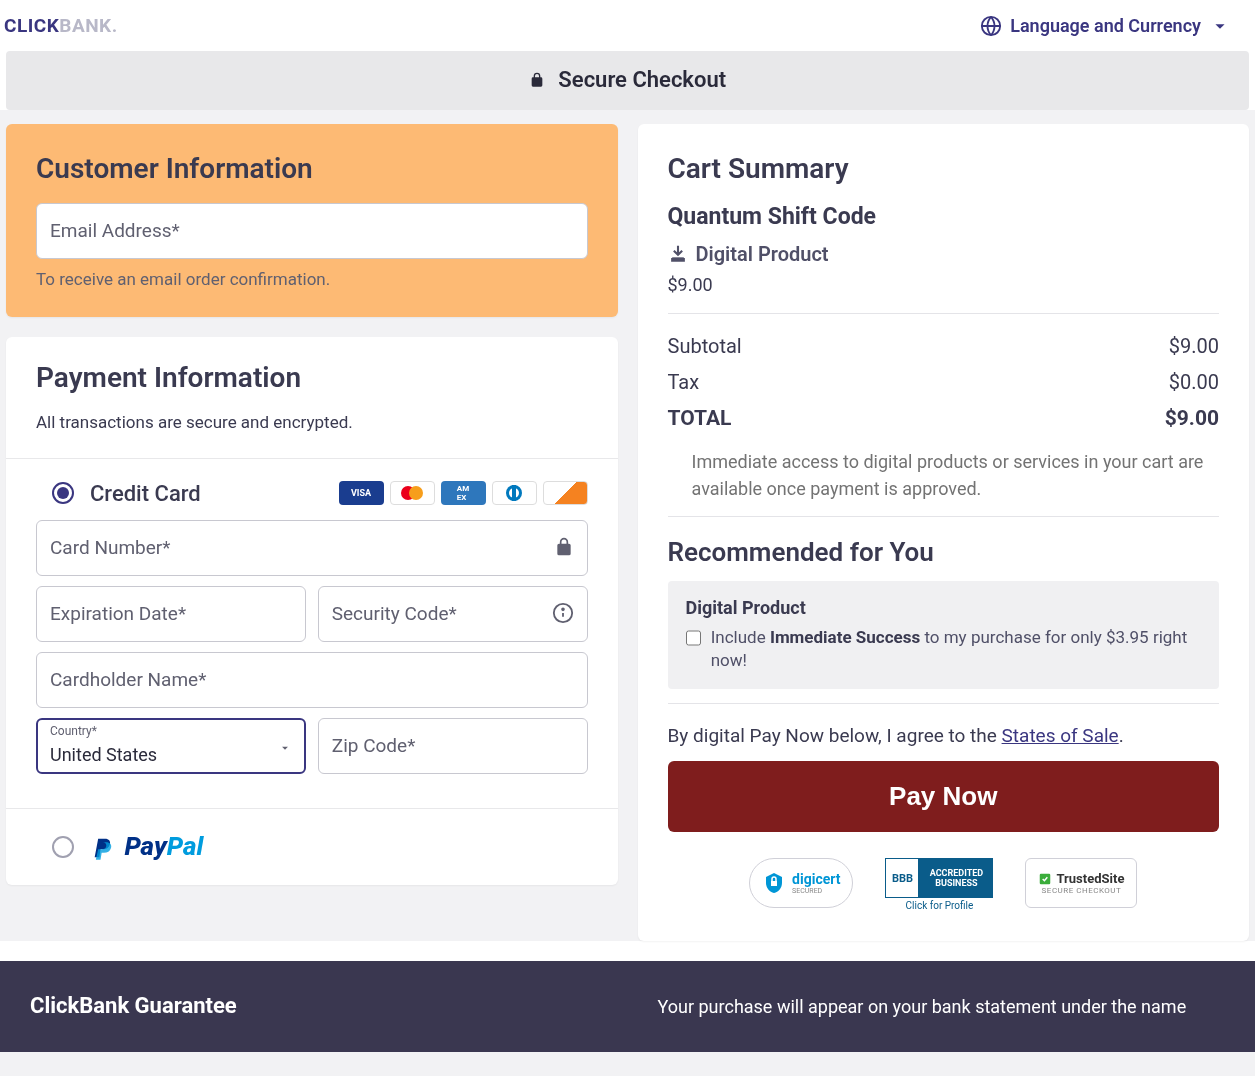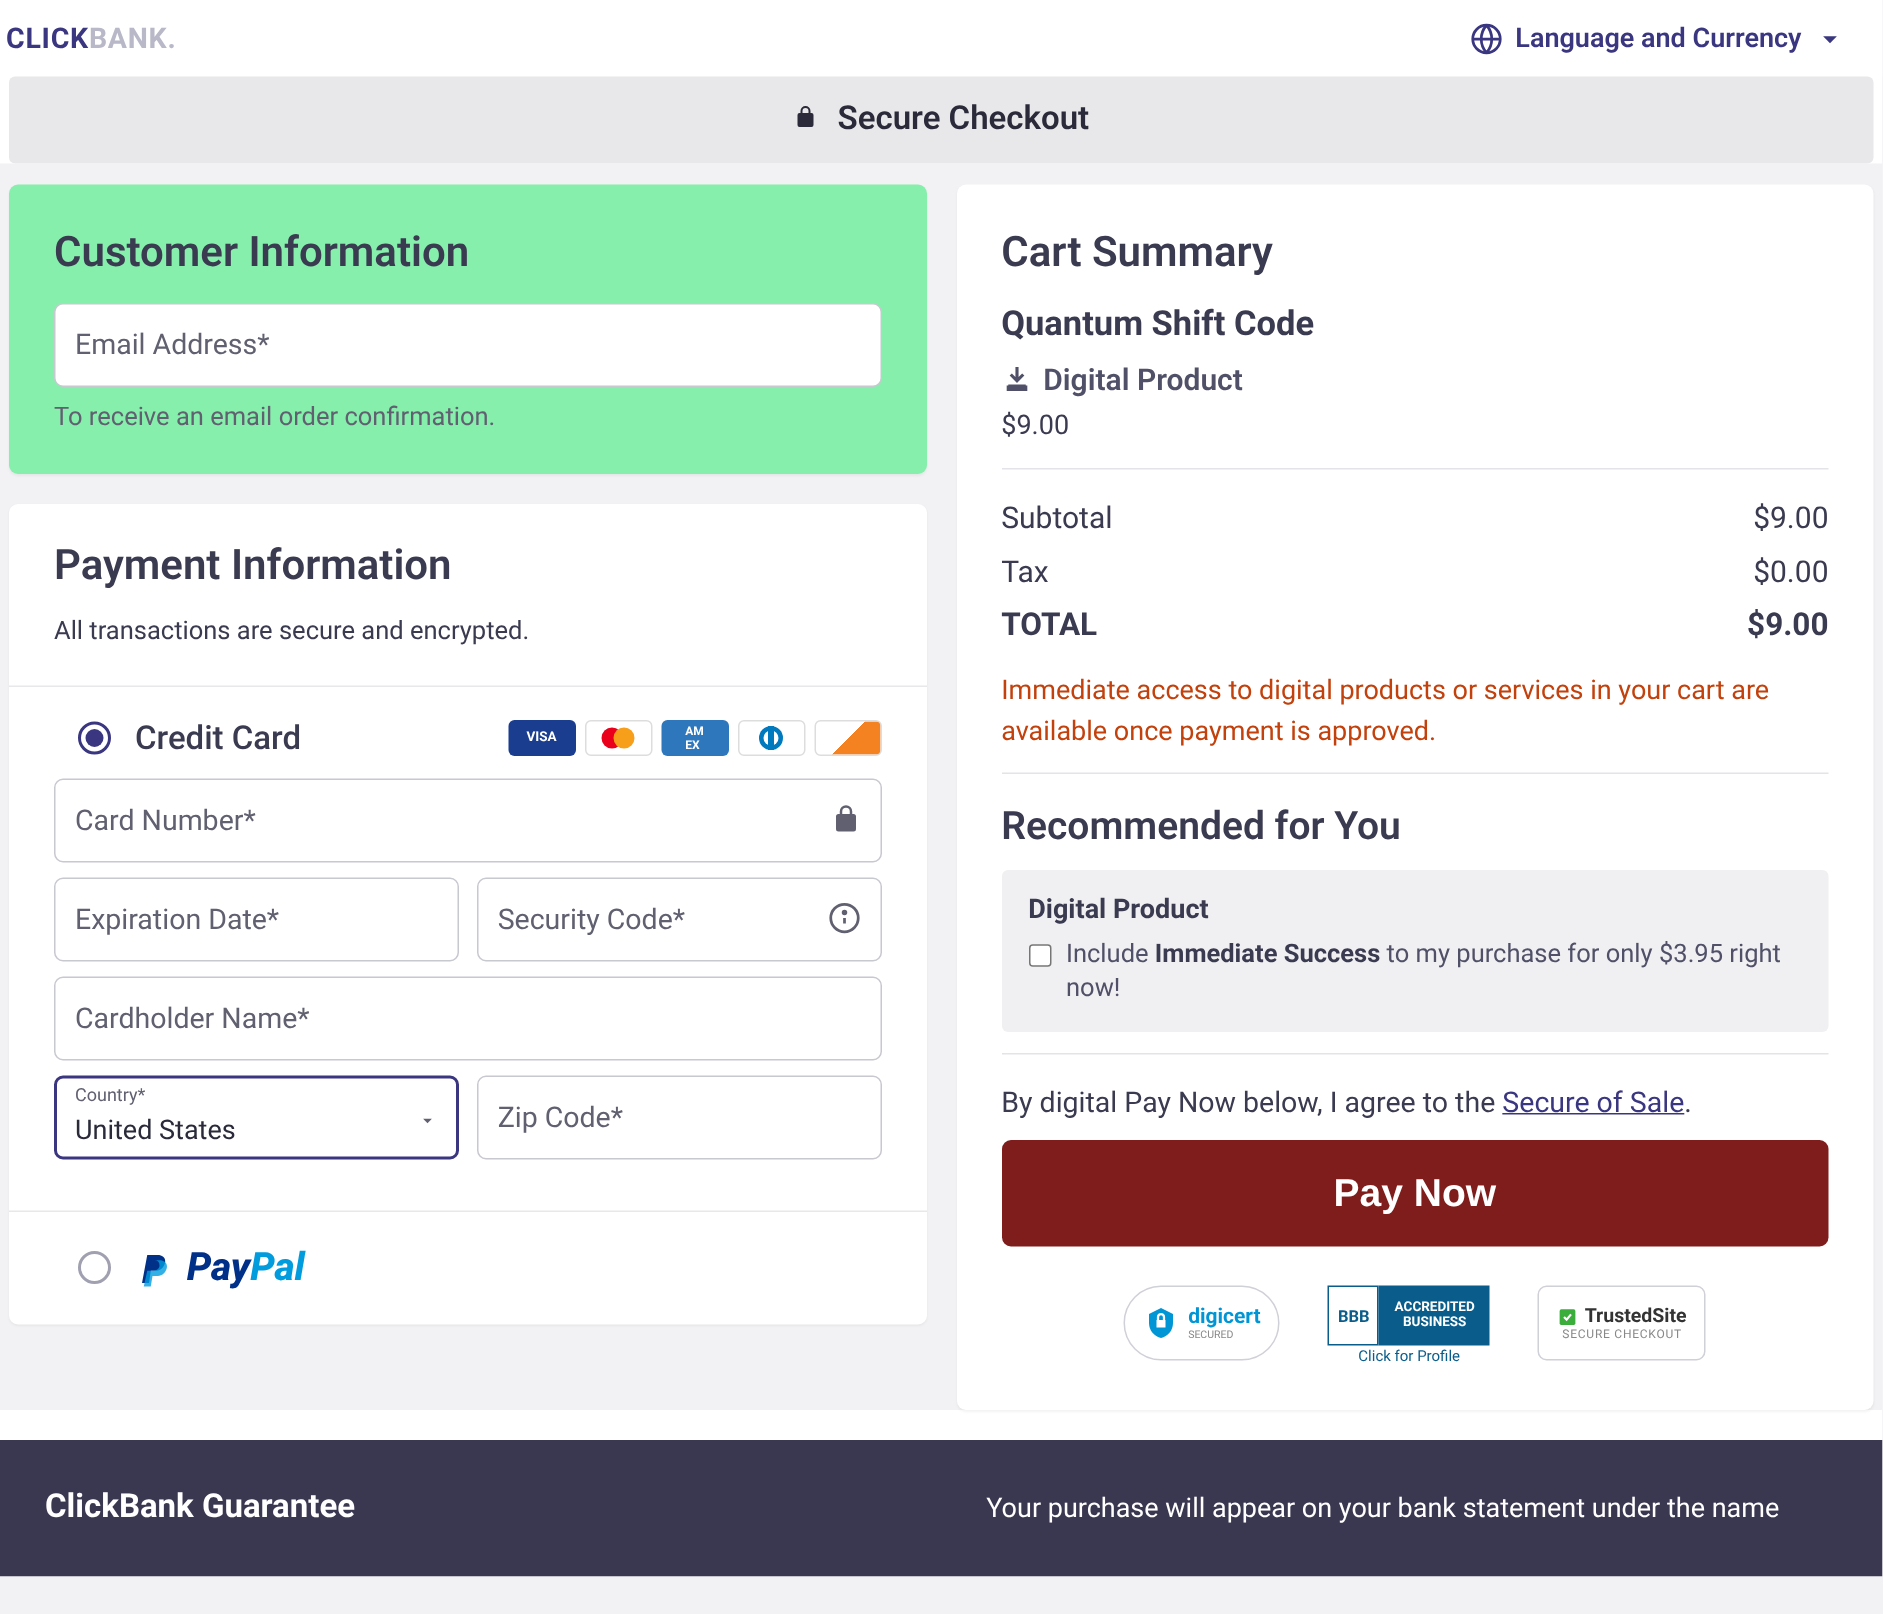--- a/index.html
+++ b/index.html
@@ -9,21 +9,21 @@
 .logo { font-size: 19px; font-weight: 700; letter-spacing: 0.5px; }
 .logo .c1 { color: #3a3680; }
 .logo .c2 { color: #b8b8c8; }
 .lang-cur { display: flex; align-items: center; gap: 8px; color: #3a3680; font-weight: 600; font-size: 18px; cursor: pointer; padding-right: 20px; }
 .lang-cur svg { width: 22px; height: 22px; }
 .secure-bar { background: #e8e8ea; padding: 16px; text-align: center; font-size: 22px; font-weight: 600; color: #2a2a3a; margin: 0 6px; border-radius: 4px; }
 .secure-bar .lock { display: inline-block; vertical-align: middle; margin-right: 8px; }
 .main { display: flex; gap: 20px; padding: 14px 6px 0 6px; background: #f2f2f4; align-items: flex-start; }
 .col-left { flex: 1; display: flex; flex-direction: column; gap: 20px; }
 .col-right { flex: 1; }
-.card { background: #86efac; border-radius: 6px; padding: 28px 30px; box-shadow: 0 1px 2px rgba(0,0,0,0.05); }
+.card { background: #fdba74; border-radius: 6px; padding: 28px 30px; box-shadow: 0 1px 2px rgba(0,0,0,0.05); }
 .card-title { font-size: 28px; font-weight: 600; color: #3a3a50; margin-bottom: 18px; }
 .subtitle { font-size: 17px; color: #3a3a50; margin-bottom: 18px; }
 .input-wrap { position: relative; margin-bottom: 10px; }
 .field { width: 100%; border: 1px solid #c8c8d0; border-radius: 6px; padding: 24px 14px 8px 14px; font-size: 17px; height: 56px; background: #fff; }
 .float-label { position: absolute; left: 14px; top: 16px; font-size: 19px; color: #606070; pointer-events: none; }
 .help { font-size: 17px; color: #606070; margin-top: 6px; }
 .pay-card { background: #fff; border-radius: 6px; box-shadow: 0 1px 2px rgba(0,0,0,0.05); }
 .pay-card-inner { padding: 24px 30px 8px 30px; }
 .divider { border: none; border-top: 1px solid #e8e8ea; }
 .pay-option { display: flex; align-items: center; gap: 16px; padding: 22px 30px; cursor: pointer; }
@@ -50,21 +50,21 @@
 .caret { position: absolute; right: 14px; top: 22px; }
 .paypal-logo { font-size: 26px; font-weight: 800; font-style: italic; }
 .paypal-logo .pp1 { color: #003087; }
 .paypal-logo .pp2 { color: #009cde; }
 .right-card { background: #fff; border-radius: 6px; padding: 28px 30px 30px 30px; box-shadow: 0 1px 2px rgba(0,0,0,0.05); }
 .prod-name { font-size: 23px; font-weight: 700; color: #3a3a50; margin-bottom: 12px; }
 .prod-type { display: flex; align-items: center; gap: 8px; font-size: 20px; font-weight: 600; color: #505068; margin-bottom: 8px; }
 .price { font-size: 18px; color: #3a3a50; margin-bottom: 18px; }
 .summary-row { display: flex; justify-content: space-between; font-size: 20px; color: #3a3a50; padding: 6px 0; }
 .summary-row.total { font-weight: 700; font-size: 21px; }
-.note { font-size: 18px; color: #c2410c; margin-top: 12px; line-height: 1.5; }
+.note { font-size: 18px; color: #737373; margin-top: 12px; line-height: 1.5; margin-left: 24px; }
 .rec-title { font-size: 26px; font-weight: 600; color: #3a3a50; margin: 20px 0 14px; }
 .rec-box { background: #f0f0f2; border-radius: 4px; padding: 16px 18px; }
 .rec-box .dp { font-weight: 700; font-size: 18px; color: #3a3a50; margin-bottom: 8px; }
 .rec-row { display: flex; align-items: flex-start; gap: 10px; }
 .rec-row input { margin-top: 4px; width: 16px; height: 16px; }
 .rec-text { font-size: 17px; color: #505068; line-height: 1.4; }
 .rec-text b { color: #3a3a50; }
 .terms { font-size: 19px; color: #3a3a50; margin: 20px 0 14px; }
 .terms a { color: #3a3680; text-decoration: underline; }
 .paynow { width: 100%; background: #7f1d1d; color: #fff; border: none; border-radius: 6px; padding: 20px; font-size: 26px; font-weight: 700; cursor: pointer; }
@@ -249,21 +249,21 @@
           <div class="dp">Digital Product</div>
           <div class="rec-row">
             <input type="checkbox" style="">
             <div class="rec-text">
               <span>Include </span><b>Immediate Success</b><span> to my purchase for only $3.95 right now!</span>
             </div>
           </div>
         </div>
         <hr class="sep">
         <div class="terms">
-          <span>By digital Pay Now below, I agree to the </span><a href="#">Secure of Sale</a><span>.</span>
+          <span>By digital Pay Now below, I agree to the </span><a href="#">States of Sale</a><span>.</span>
         </div>
         <button class="paynow">Pay Now</button>
         <div class="badges">
           <div class="badge digicert">
             <svg width="24" height="28" viewBox="0 0 24 24" fill="#0096d6">
                 <path d="M12 2L4 6v6c0 5 3.5 9 8 10 4.5-1 8-5 8-10V6l-8-4z"></path>
                 <rect x="9" y="10" width="6" height="5" fill="#fff"></rect>
                 <path d="M10 10V8a2 2 0 014 0v2" stroke="#fff" stroke-width="1.5" fill="none"></path>
               </svg>
             <div>

